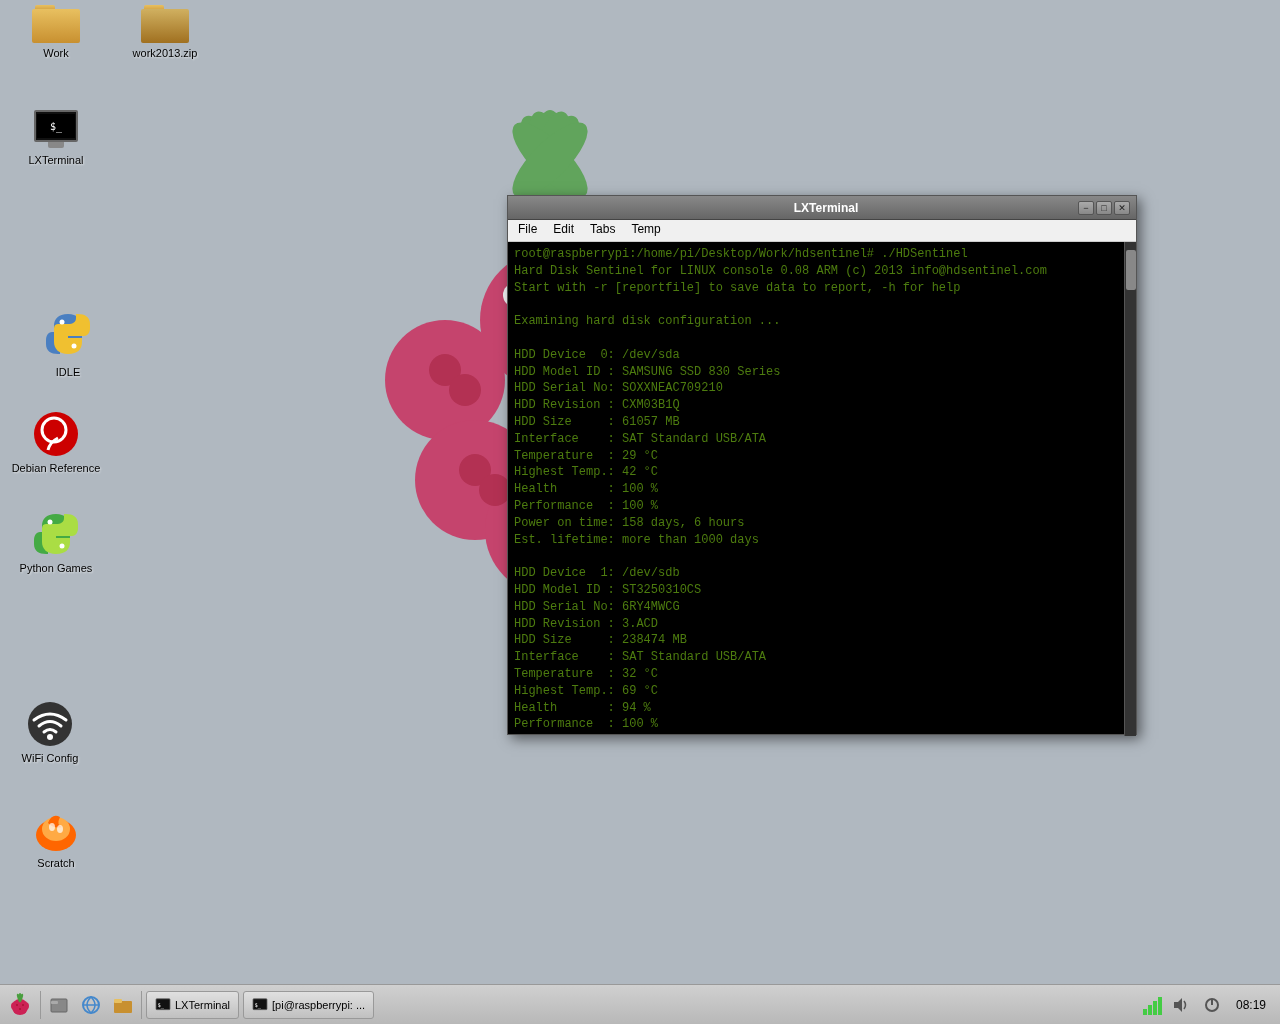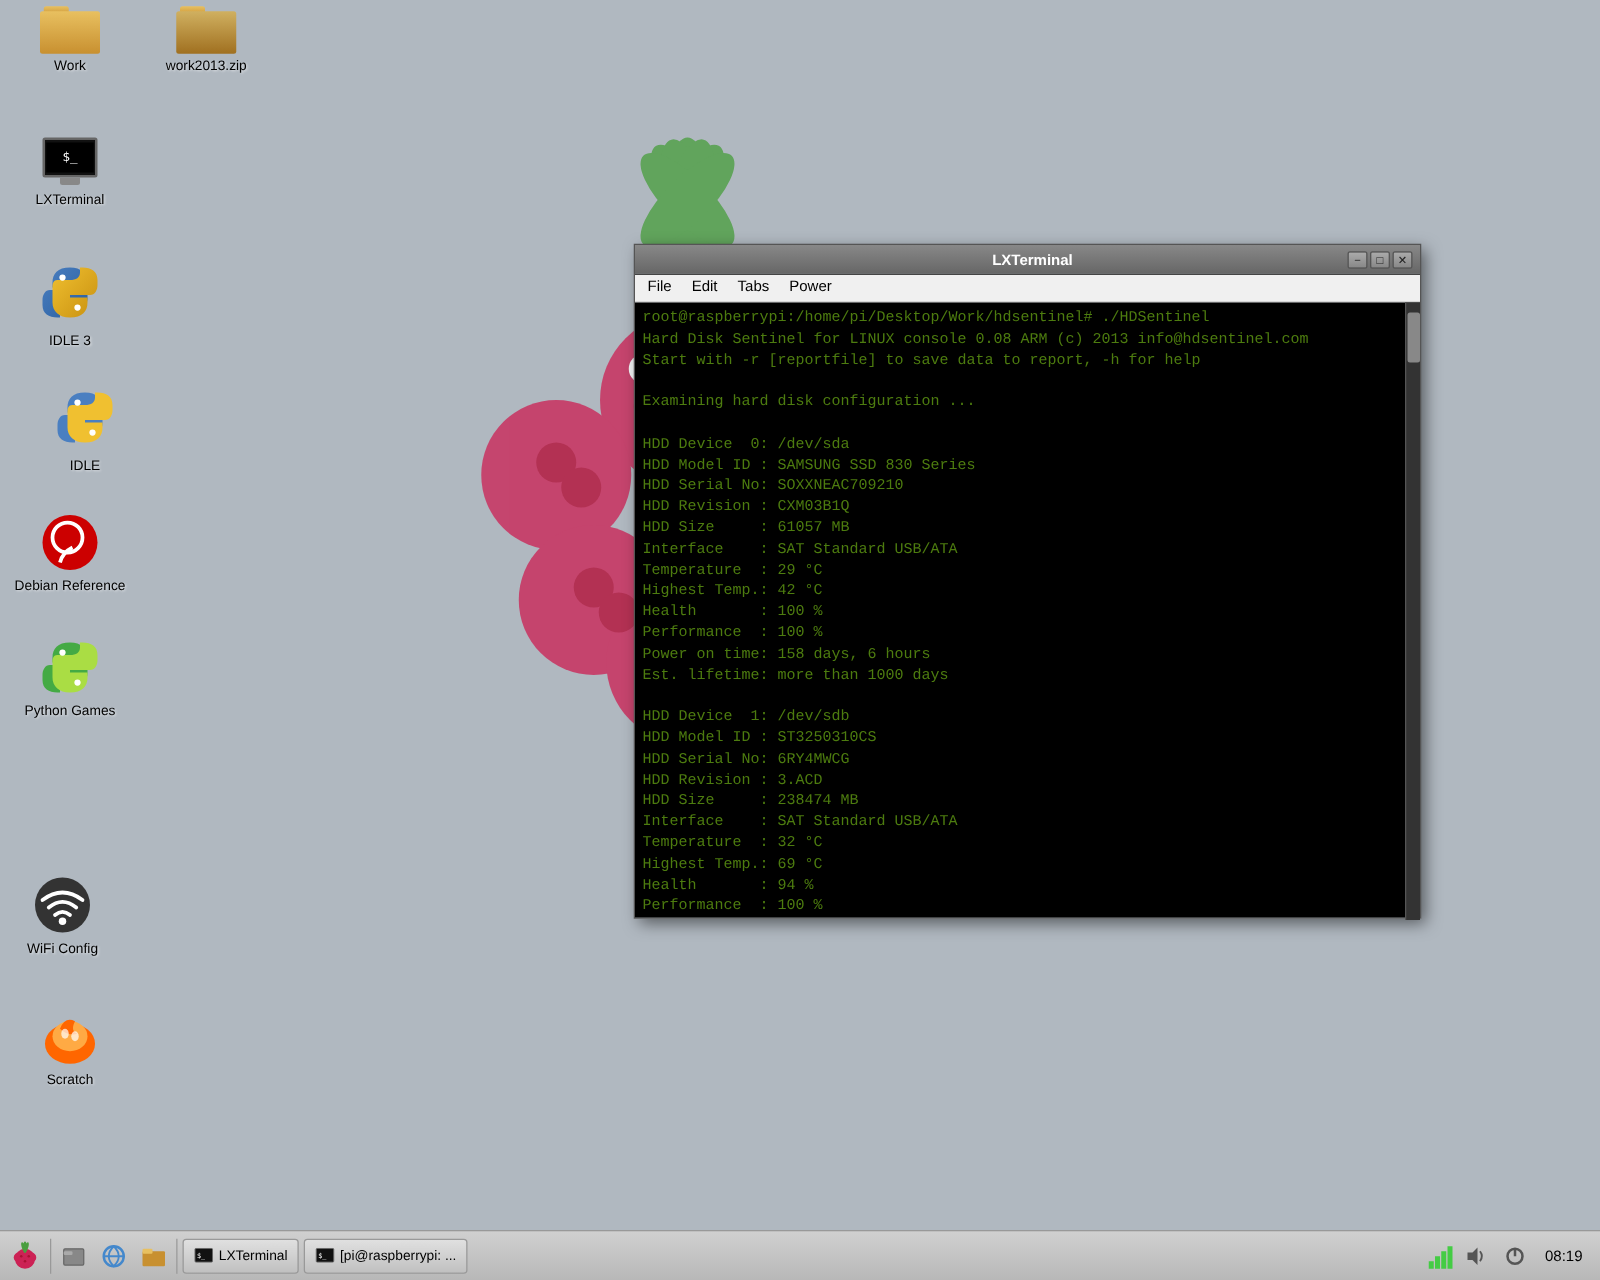--- a/index.html
+++ b/index.html
@@ -328,39 +328,20 @@
       <div class="monitor-screen">
         <div class="monitor-screen-inner" style="display:flex;align-items:center;justify-content:center;">
           <span style="color:#fff;font-size:10px;font-family:monospace;">$_</span>
         </div>
       </div>
       <div class="monitor-stand"></div>
     </div>
     <div class="icon-label">LXTerminal</div>
   </div>
 
-  <div class="desktop-icon" style="left:11px;top:210px;">
-    <svg class="python-icon" viewBox="0 0 48 48">
-      <defs>
-        <linearGradient id="py1" x1="0" y1="0" x2="1" y2="1">
-          <stop offset="0%" stop-color="#4a7fc1"></stop>
-          <stop offset="100%" stop-color="#2a5fa0"></stop>
-        </linearGradient>
-        <linearGradient id="py2" x1="0" y1="0" x2="1" y2="1">
-          <stop offset="0%" stop-color="#f0c030"></stop>
-          <stop offset="100%" stop-color="#c89010"></stop>
-        </linearGradient>
-      </defs>
-      <path d="M24 4 C14 4 10 9 10 16 L10 20 L24 20 L24 22 L8 22 C4 22 2 26 2 30 L2 34 C2 41 7 44 14 44 L16 44 L16 40 C16 36 19 34 24 34 L34 34 C38 34 38 30 38 28 L38 16 C38 9 33 4 24 4Z" fill="url(#py1)"></path>
-      <path d="M24 44 C34 44 38 39 38 32 L38 28 L24 28 L24 26 L40 26 C44 26 46 22 46 18 L46 14 C46 7 41 4 34 4 L32 4 L32 8 C32 12 29 14 24 14 L14 14 C10 14 10 18 10 20 L10 32 C10 39 15 44 24 44Z" fill="url(#py2)"></path>
-      <circle cx="18" cy="12" r="2.5" fill="white"></circle>
-      <circle cx="30" cy="36" r="2.5" fill="white"></circle>
-    </svg>
-    <div class="icon-label">IDLE 3</div>
-  </div>
 
   <div class="desktop-icon" style="left:23px;top:310px;">
     <svg class="python-icon" viewBox="0 0 48 48">
       <path d="M24 4 C14 4 10 9 10 16 L10 20 L24 20 L24 22 L8 22 C4 22 2 26 2 30 L2 34 C2 41 7 44 14 44 L16 44 L16 40 C16 36 19 34 24 34 L34 34 C38 34 38 30 38 28 L38 16 C38 9 33 4 24 4Z" fill="#4a7fc1"></path>
       <path d="M24 44 C34 44 38 39 38 32 L38 28 L24 28 L24 26 L40 26 C44 26 46 22 46 18 L46 14 C46 7 41 4 34 4 L32 4 L32 8 C32 12 29 14 24 14 L14 14 C10 14 10 18 10 20 L10 32 C10 39 15 44 24 44Z" fill="#f0c030"></path>
       <circle cx="18" cy="12" r="2.5" fill="white"></circle>
       <circle cx="30" cy="36" r="2.5" fill="white"></circle>
     </svg>
     <div class="icon-label">IDLE</div>
   </div>
@@ -414,21 +395,21 @@
       <div class="titlebar-controls">
         <div class="titlebar-btn">−</div>
         <div class="titlebar-btn">□</div>
         <div class="titlebar-btn">✕</div>
       </div>
     </div>
     <div class="terminal-menubar">
       <div class="menu-item">File</div>
       <div class="menu-item">Edit</div>
       <div class="menu-item">Tabs</div>
-      <div class="menu-item">Power</div>
+      <div class="menu-item">Temp</div>
     </div>
     <div class="terminal-body" style="position:relative;padding-right:14px;">root@raspberrypi:/home/pi/Desktop/Work/hdsentinel# ./HDSentinel
 Hard Disk Sentinel for LINUX console 0.08 ARM (c) 2013 info@hdsentinel.com
 Start with -r [reportfile] to save data to report, -h for help
 
 Examining hard disk configuration ...
 
 HDD Device  0: /dev/sda
 HDD Model ID : SAMSUNG SSD 830 Series
 HDD Serial No: SOXXNEAC709210

